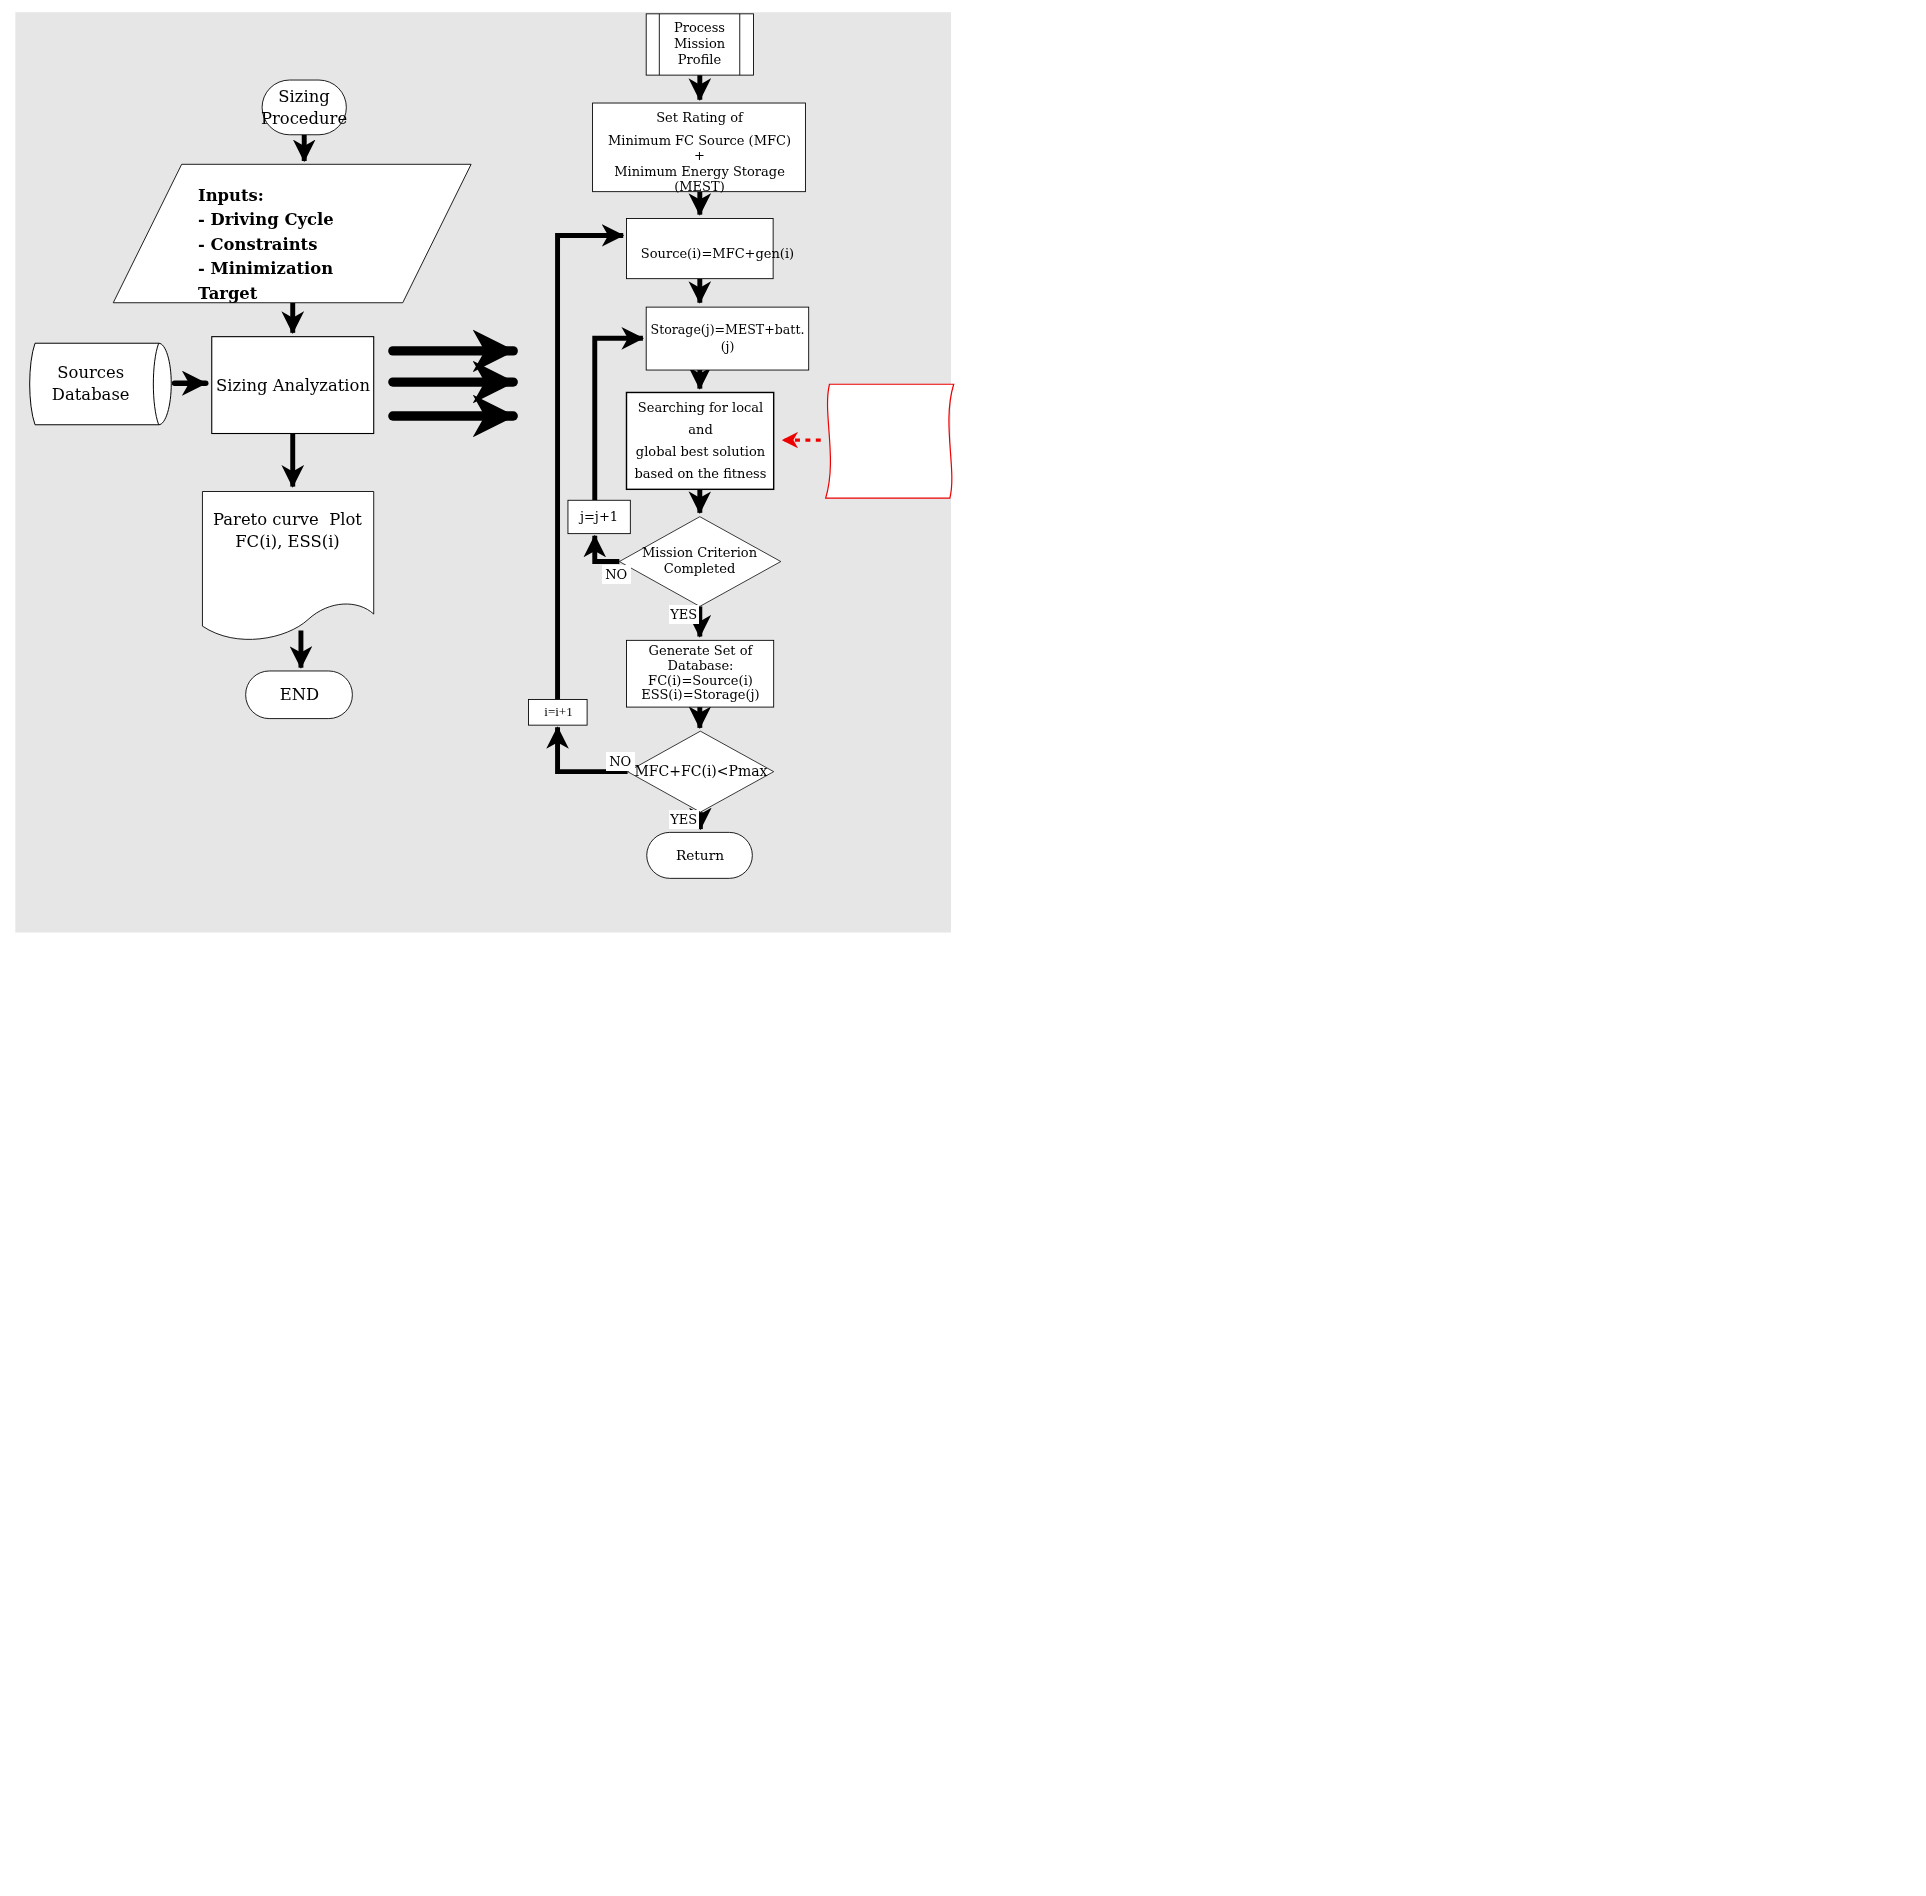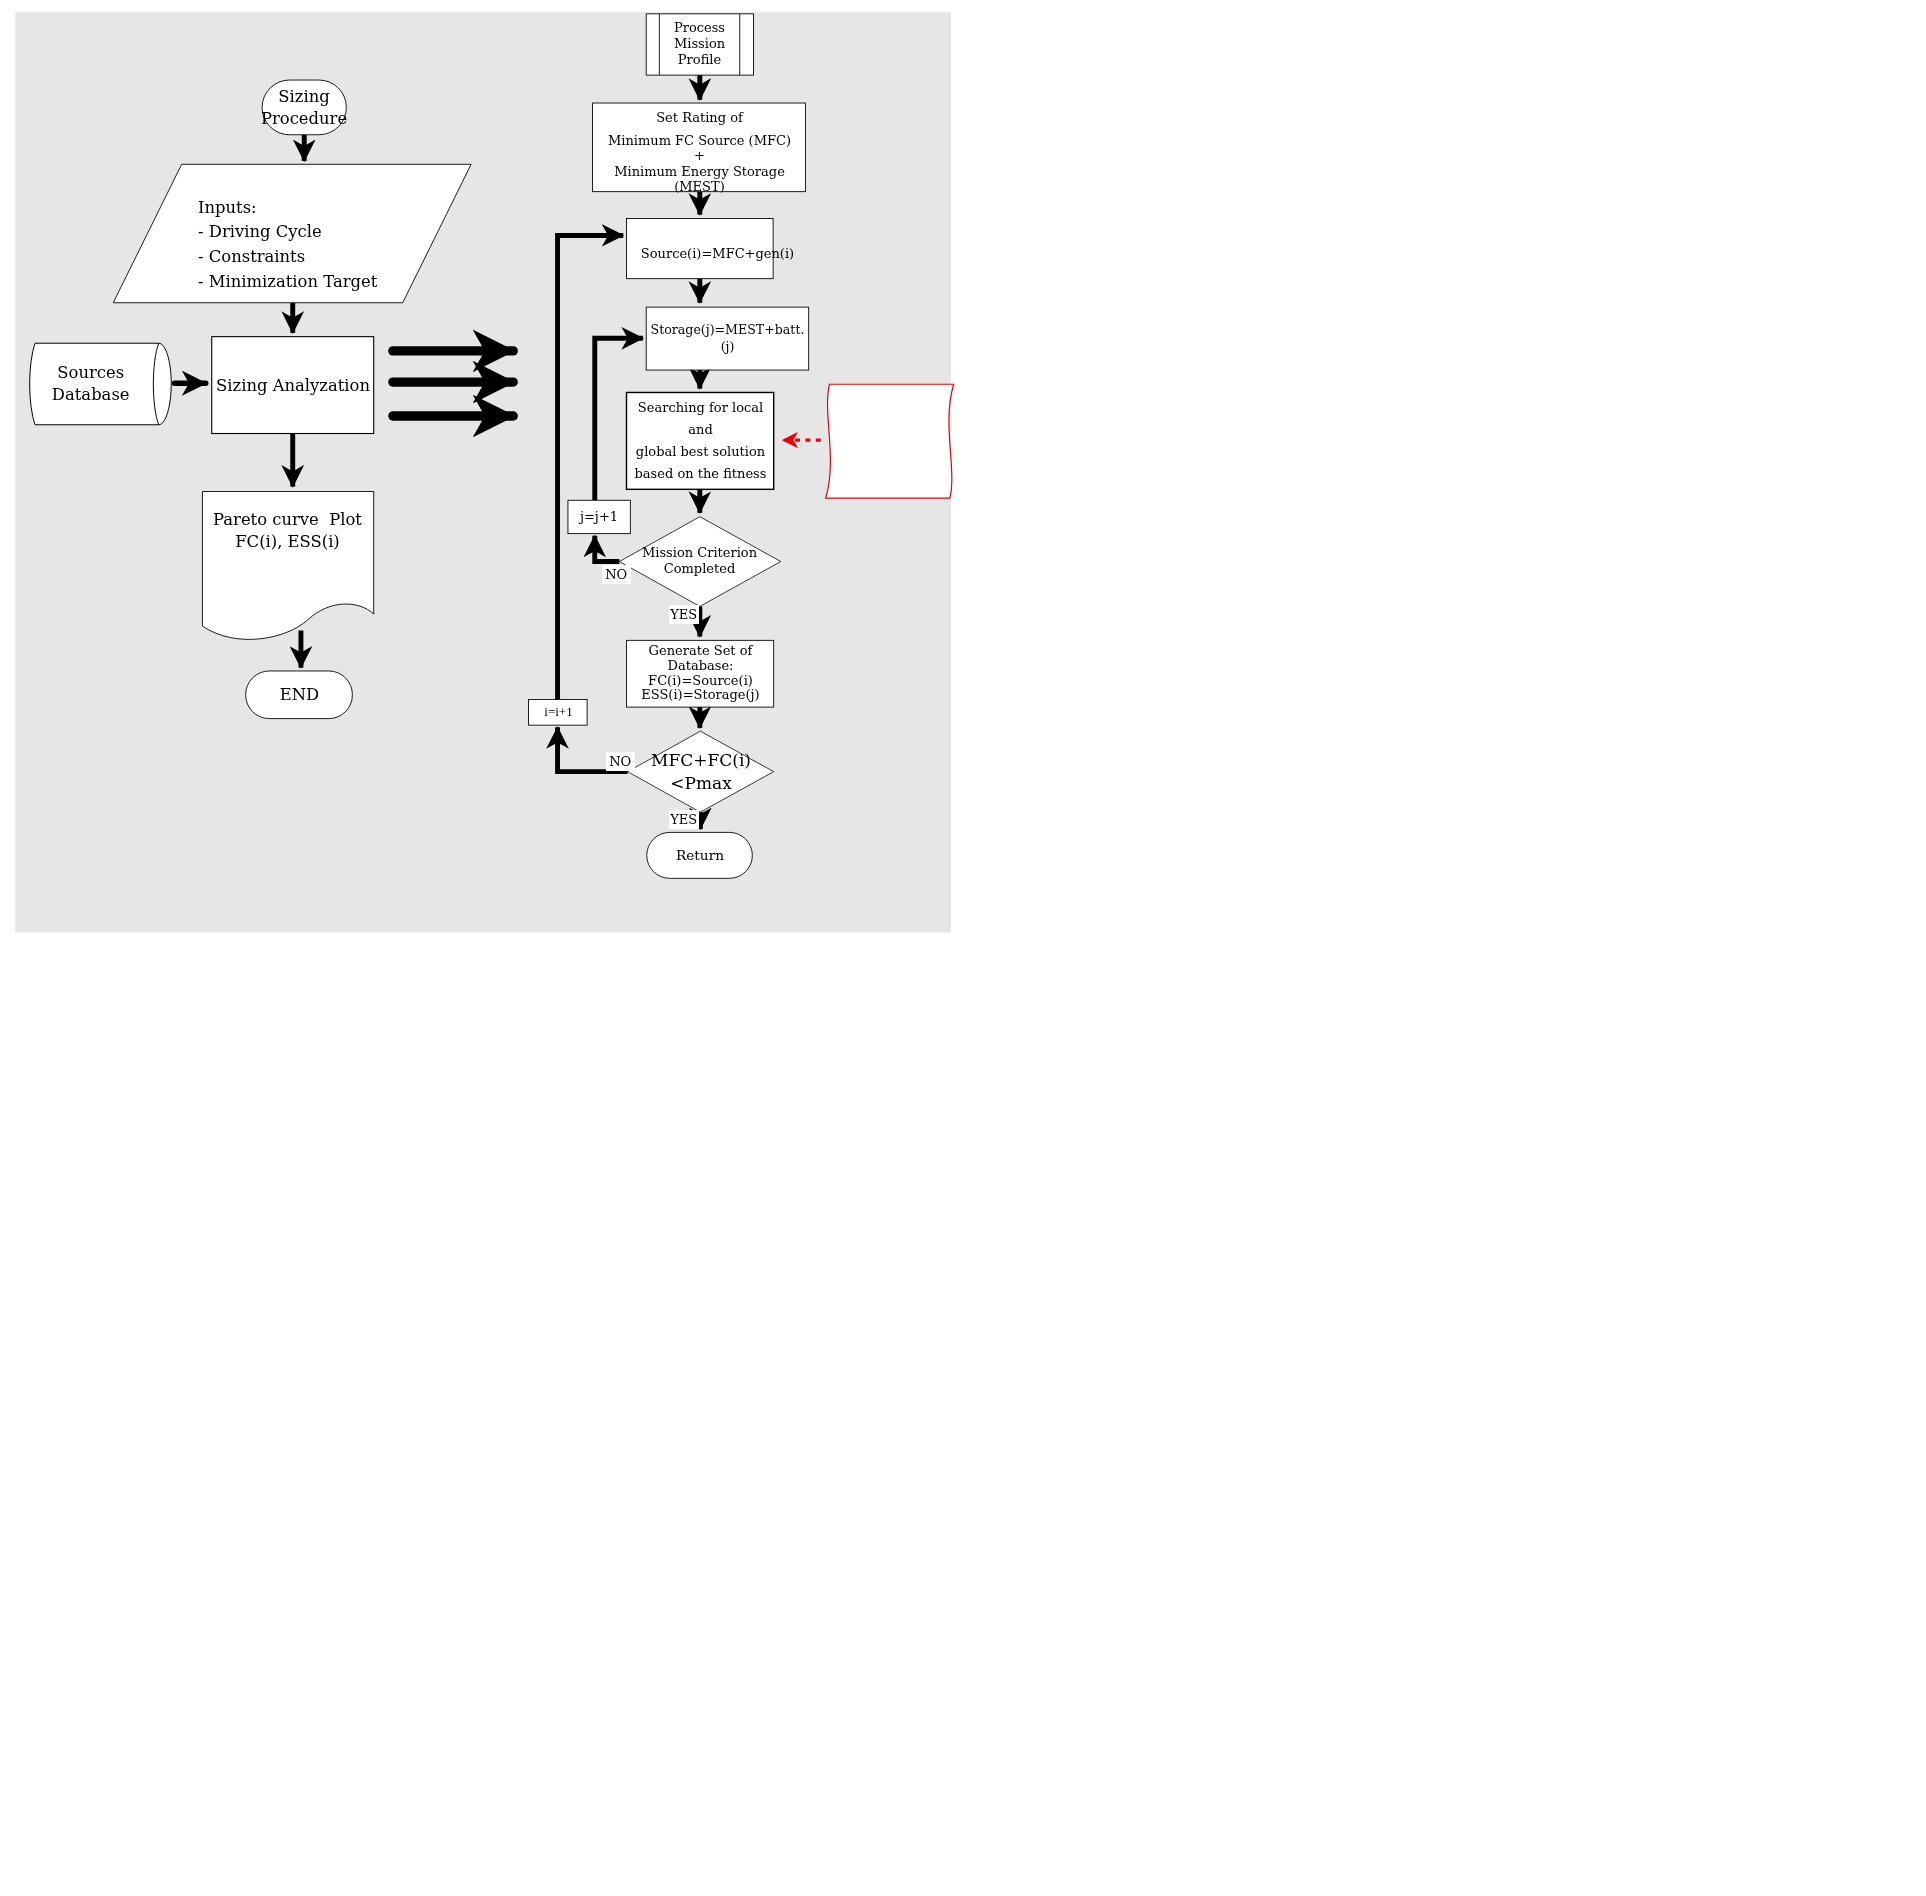--- a/index.html
+++ b/index.html
@@ -2,21 +2,21 @@
 <html style="font-size:8.8px"><head>
 <meta charset="utf-8">
 <title>Flowchart</title>
 <style>
   html,body{margin:0;padding:0;background:#ffffff;}
   .stage{position:relative;width:963px;height:948px;background:#ffffff;overflow:hidden;
          font-family:"DejaVu Serif","Liberation Serif",serif;}
   .stage svg{position:absolute;left:0;top:0;}
   .txt{position:absolute;display:flex;flex-direction:column;justify-content:center;align-items:center;
        text-align:center;color:#000;line-height:1.32;white-space:pre-wrap;}
-  .txt.left{align-items:flex-start;text-align:left;}
+  .txt.left{align-items:flex-start;text-align:left;font-weight:bold;}
   .f30{font-size:16.4px;}
   .lh45{line-height:24.6px;}
   .lh40{line-height:22px;}
   .lh30{line-height:16.4px;}
   .lh28{line-height:15.3px;}
   .red{color:#ee0000;}
   .chip{position:absolute;background:#ffffff;display:flex;align-items:center;justify-content:center;
         font-size:13px;color:#000;}
 </style>
 </head>
@@ -166,21 +166,21 @@
   <div>Generate Set of</div>
   <div>Database:</div>
   <div>FC(i)=Source(i)</div>
   <div>ESS(i)=Storage(j)</div>
 </div>
 
 <div class="txt" style="left:529px;top:699px;width:59px;height:26px;font-size:13px;font-family:Liberation Serif, serif;">
   <div>i=i+1</div>
 </div>
 
-<div class="txt" style="left:628px;top:755px;width:146px;height:33px;font-size:17px;">
+<div class="txt" style="left:628px;top:755px;width:146px;height:33px;font-size:14px;">
   <div>MFC+FC(i)&lt;Pmax</div>
 </div>
 
 <div class="txt" style="left:647px;top:832px;width:106px;height:46px;font-size:13.7px;">
   <div>Return</div>
 </div>
 
 <div class="chip" style="left:602px;top:565px;width:28.5px;height:18.6px;">
   <span>NO</span>
 </div>

